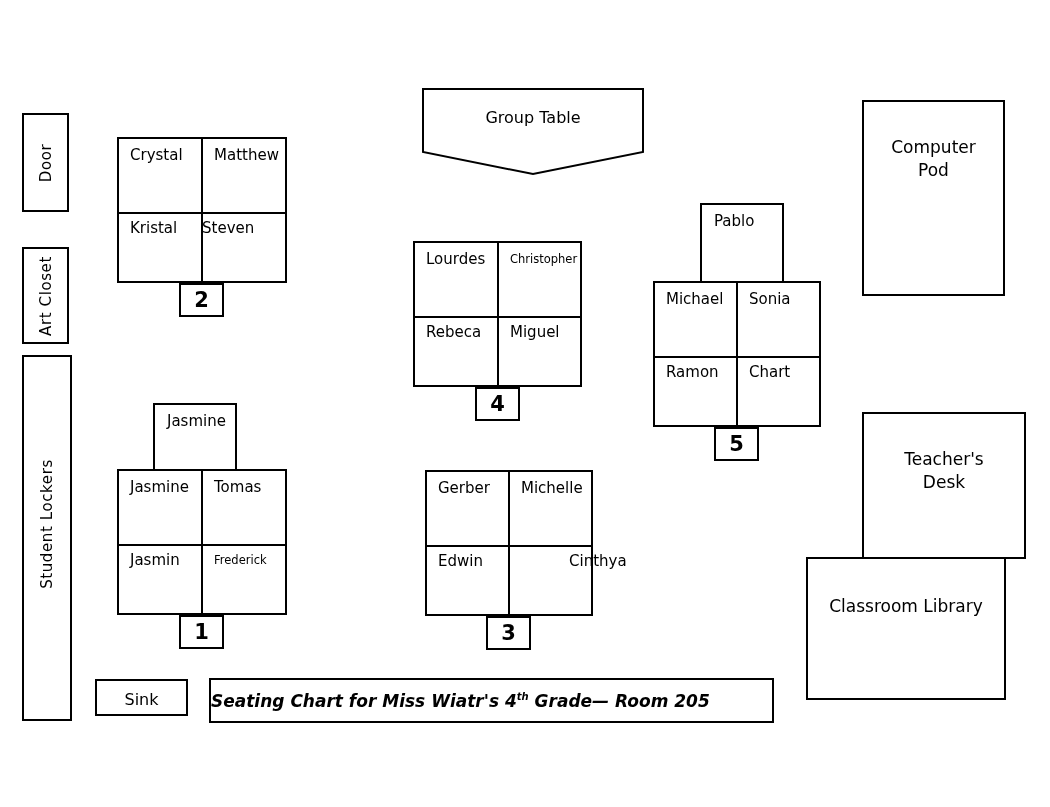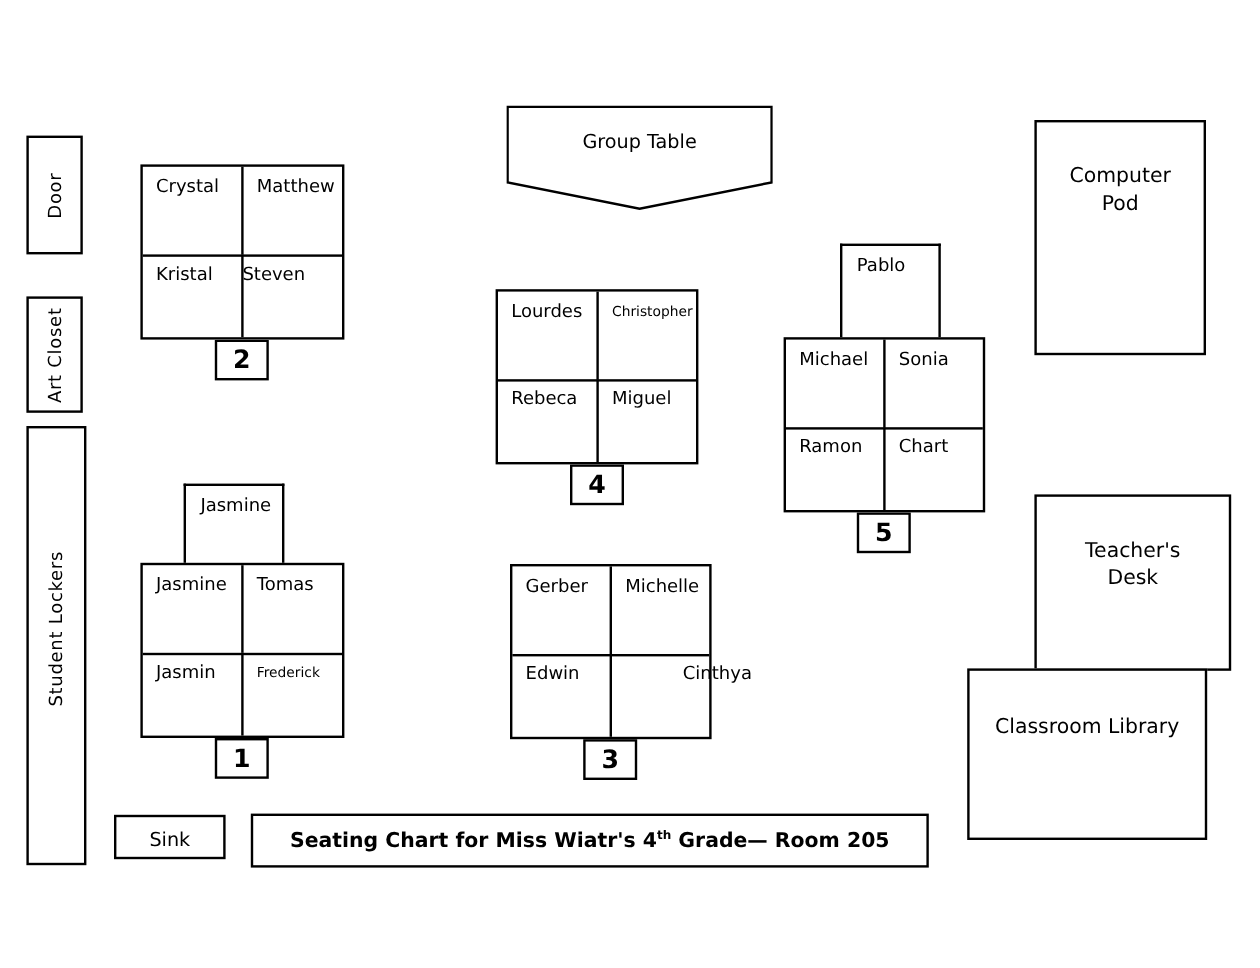--- a/index.html
+++ b/index.html
@@ -122,25 +122,26 @@
     top: 678px;
     width: 565px;
     height: 45px;
     box-sizing: border-box;
     border: 2px solid #000;
     background: #fff;
   }
   #title-text {
     position: absolute;
     left: 0; right: 0; top: 11px;
-    text-align: center;
+    text-align: left;
     font-size: 17px;
     font-weight: bold;
     color: #000;
     white-space: nowrap;
+    font-style: italic;
   }
   #title-text sup { font-size: 10px; vertical-align: super; }
   #sink-box {
     position: absolute;
     left: 95px; top: 679px;
     width: 93px; height: 37px;
   }
   #sink-text {
     position: absolute;
     left: 0; right: 0; top: 9px;

